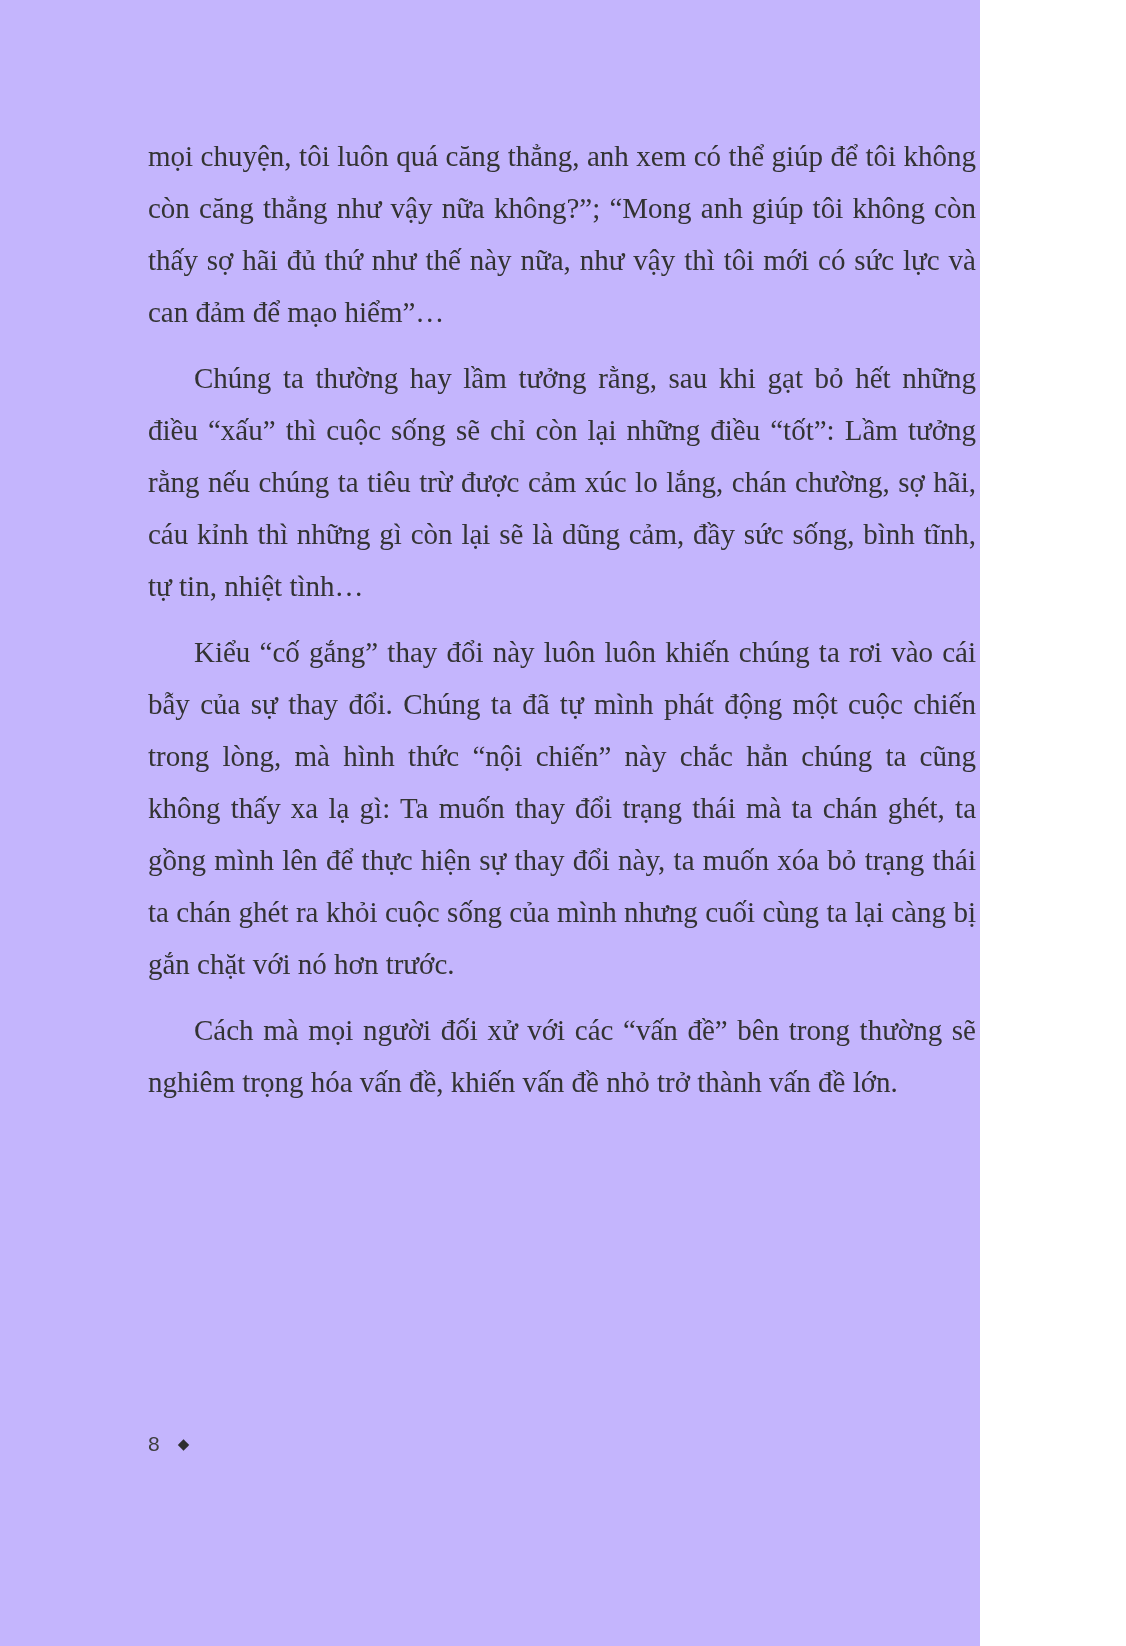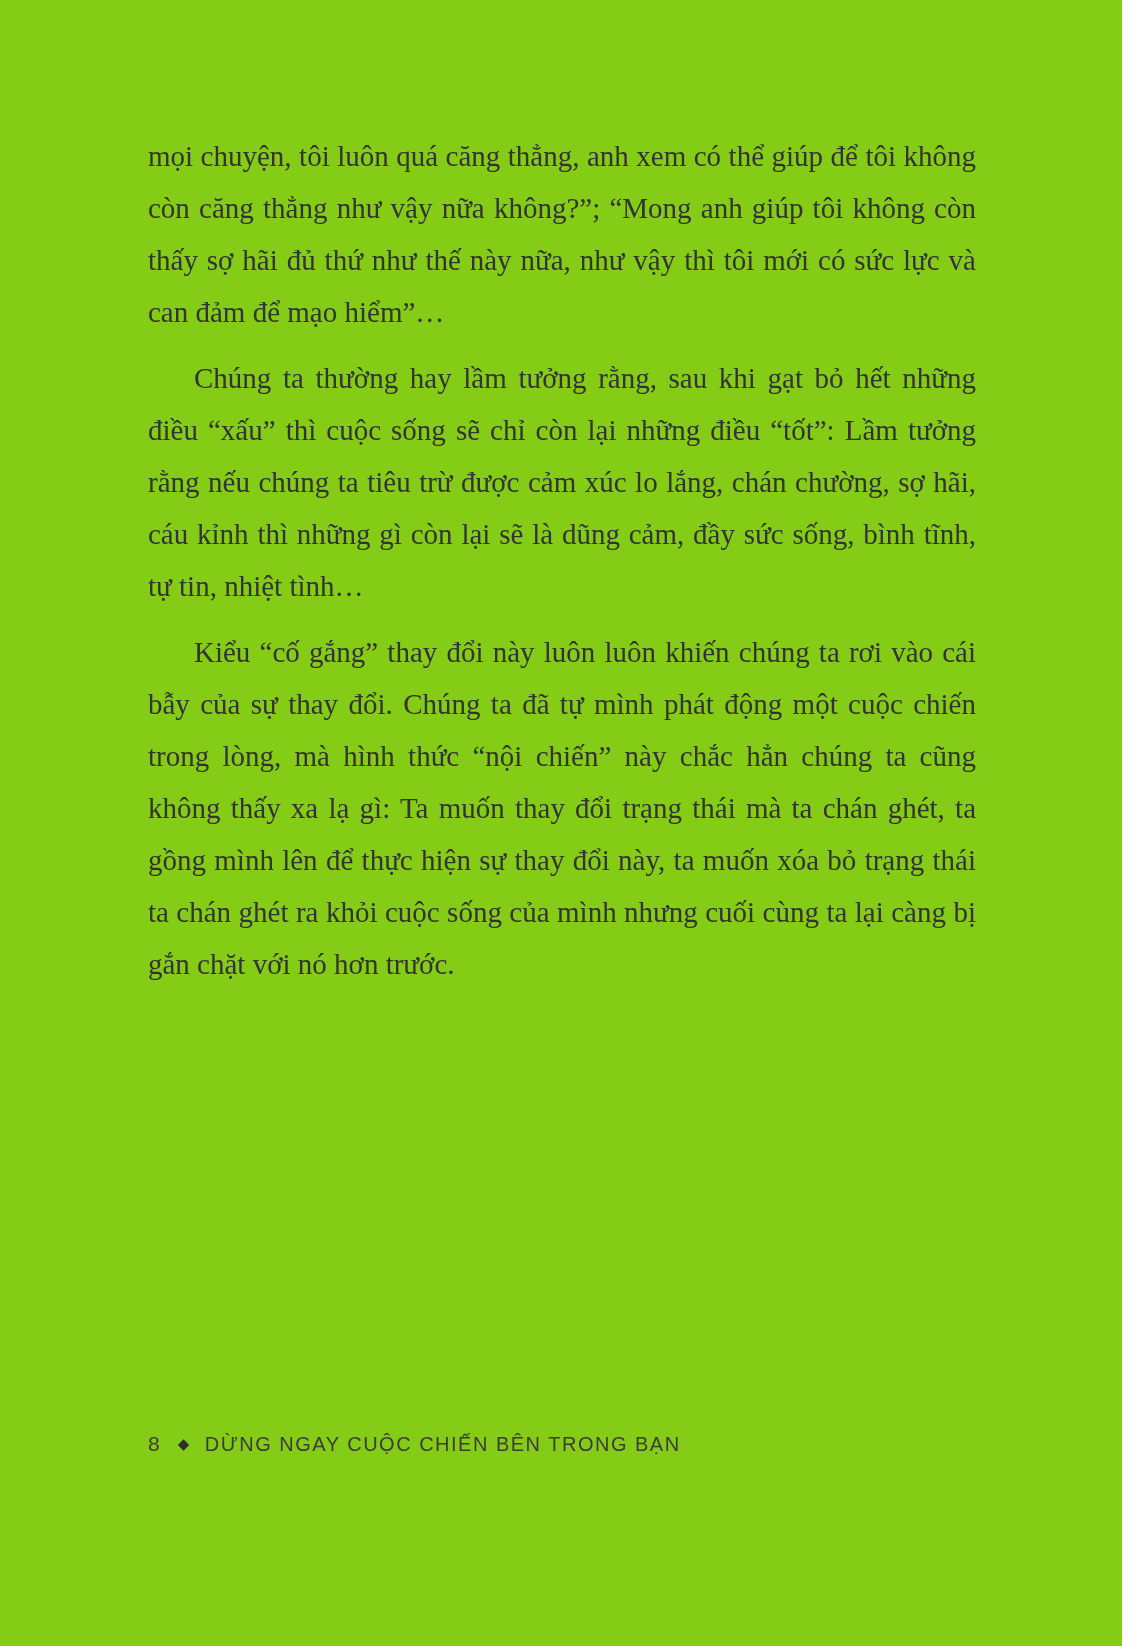--- a/index.html
+++ b/index.html
@@ -2,23 +2,23 @@
 <html lang="vi"><head>
 <meta charset="utf-8">
 <style>
   html, body {
     margin: 0;
     padding: 0;
     background: #ffffff;
   }
   .page {
     position: relative;
-    width: 1122px;
+    width: 980px;
     height: 1646px;
-    background: #84cc16;
+    background: #c4b5fd;
     overflow: hidden;
     font-family: "Liberation Serif", "DejaVu Serif", serif;
   }
   .content {
     position: absolute;
     top: 130px;
     left: 148px;
     width: 828px;
     color: #333333;
     font-size: 29px;
@@ -59,21 +59,21 @@
 </style>
 </head>
 <body>
 
 <div class="page">
 
   <div class="content">
     <p class="continuation">mọi chuyện, tôi luôn quá căng thẳng, anh xem có thể giúp để tôi không còn căng thẳng như vậy nữa không?”; “Mong anh giúp tôi không còn thấy sợ hãi đủ thứ như thế này nữa, như vậy thì tôi mới có sức lực và can đảm để mạo hiểm”…</p>
     <p>Chúng ta thường hay lầm tưởng rằng, sau khi gạt bỏ hết những điều “xấu” thì cuộc sống sẽ chỉ còn lại những điều “tốt”: Lầm tưởng rằng nếu chúng ta tiêu trừ được cảm xúc lo lắng, chán chường, sợ hãi, cáu kỉnh thì những gì còn lại sẽ là dũng cảm, đầy sức sống, bình tĩnh, tự tin, nhiệt tình…</p>
     <p>Kiểu “cố gắng” thay đổi này luôn luôn khiến chúng ta rơi vào cái bẫy của sự thay đổi. Chúng ta đã tự mình phát động một cuộc chiến trong lòng, mà hình thức “nội chiến” này chắc hẳn chúng ta cũng không thấy xa lạ gì: Ta muốn thay đổi trạng thái mà ta chán ghét, ta gồng mình lên để thực hiện sự thay đổi này, ta muốn xóa bỏ trạng thái ta chán ghét ra khỏi cuộc sống của mình nhưng cuối cùng ta lại càng bị gắn chặt với nó hơn trước.</p>
+    <p>Cách mà mọi người đối xử với các “vấn đề” bên trong thường sẽ nghiêm trọng hóa vấn đề, khiến vấn đề nhỏ trở thành vấn đề lớn.</p>
   </div>
 
   <div class="footer">
     <span class="page-number">8</span>
     <span class="diamond">◆</span>
-    <span class="running-title">DỪNG NGAY CUỘC CHIẾN BÊN TRONG BẠN</span>
   </div>
 
 </div>
 
 </body></html>

